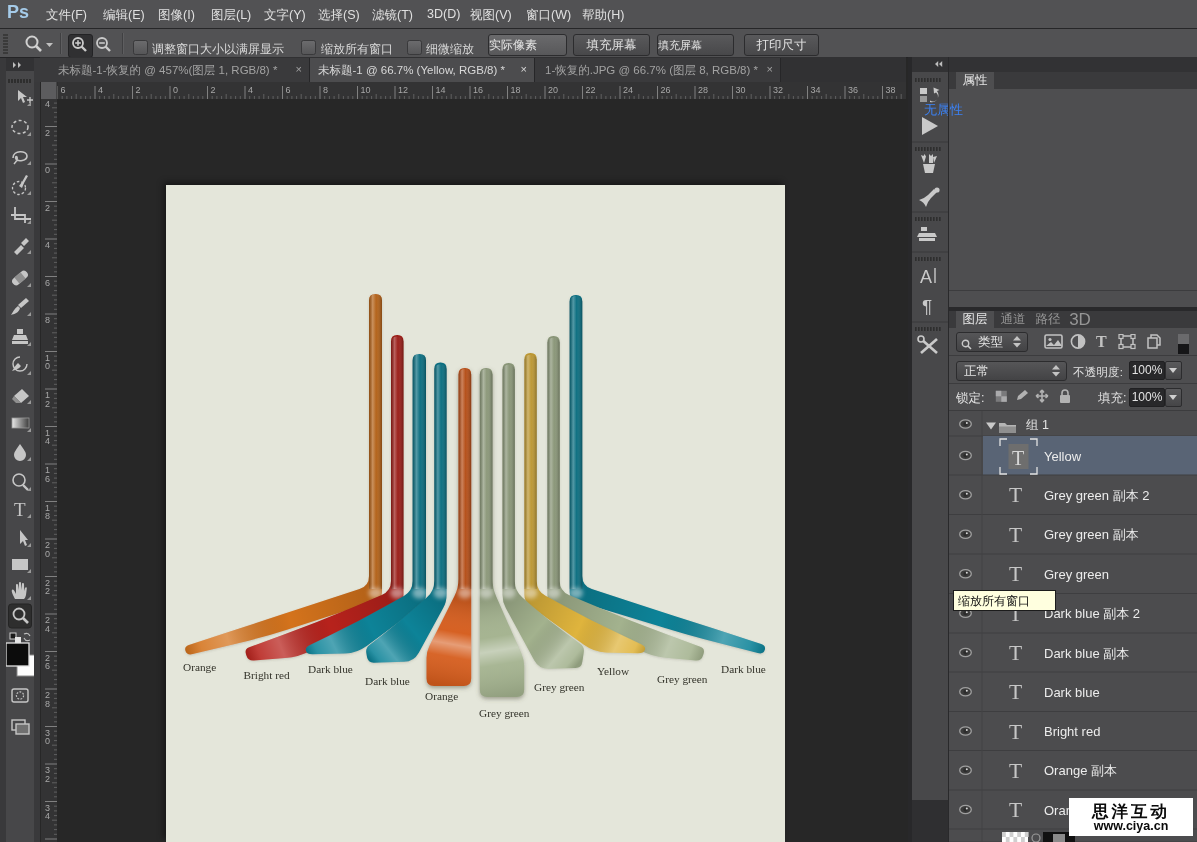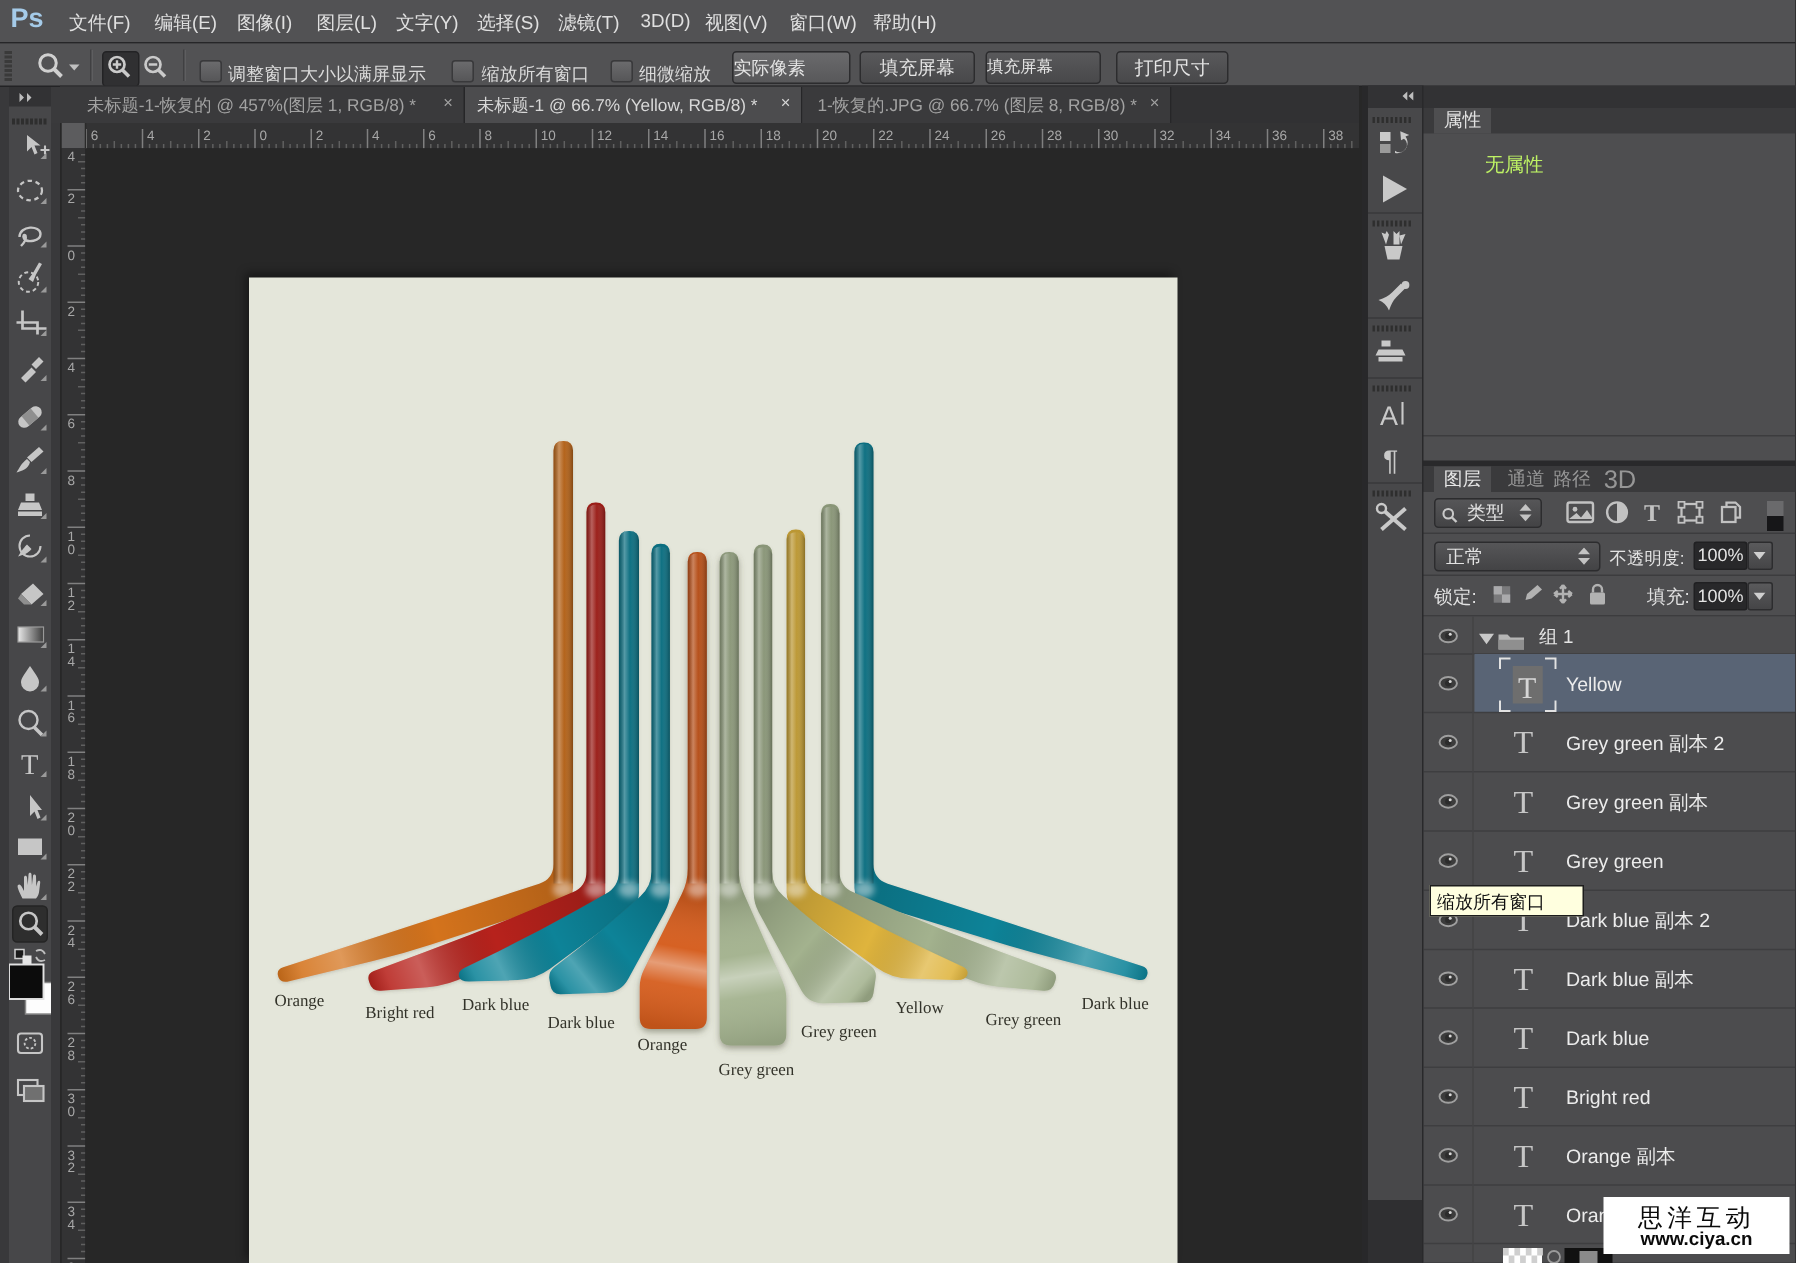--- a/index.html
+++ b/index.html
@@ -767,26 +767,26 @@
 <g stroke="#c9c9c9" stroke-width="2.6">
         <line x1="13" y1="282" x2="29" y2="296"></line>
         <line x1="29" y1="282" x2="13" y2="296"></line>
       </g>
       <circle cx="13" cy="282" r="3" fill="#48484a" stroke="#c9c9c9" stroke-width="1.6"></circle>
 </svg>
 <div class="abs" style="left:948px;top:57px;width:249px;height:785px;background:#4e4e50"></div>
 <div class="abs" style="left:948px;top:57px;width:249px;height:15px;background:#323234"></div>
 <div class="abs" style="left:948px;top:72px;width:249px;height:17px;background:#3a3a3c"></div>
 <div class="abs" style="left:956px;top:72px;width:38px;height:17px;background:#4e4e50;color:#e2e2e2;font-size:12.5px;text-align:center;line-height:17px">属性</div>
-<div class="abs" style="left:990px;top:101px;font-size:13px;color:#bef264">无属性</div>
+<div class="abs" style="left:924px;top:101px;font-size:13px;color:#3b82f6">无属性</div>
 <div class="abs" style="left:948px;top:290px;width:249px;height:1px;background:#3c3c3e"></div>
 <div class="abs" style="left:948px;top:307px;width:249px;height:4px;background:#29292b"></div>
 <div class="abs" style="left:948px;top:311px;width:249px;height:17px;background:#3a3a3c"></div>
 <div class="abs" style="left:956px;top:311px;width:38px;height:17px;background:#4e4e50;color:#e6e6e6;font-size:12.5px;text-align:center;line-height:17px">图层</div>
-<div class="abs" style="left:996px;top:311px;width:34px;height:17px;color:#969696;font-size:12.5px;text-align:right;line-height:17px">通道</div>
+<div class="abs" style="left:996px;top:311px;width:34px;height:17px;color:#969696;font-size:12.5px;text-align:center;line-height:17px">通道</div>
 <div class="abs" style="left:1031px;top:311px;width:34px;height:32px;color:#969696;font-size:12.5px;text-align:center;line-height:17px">路径</div>
 <div class="abs" style="left:1066px;top:311px;width:28px;height:17px;color:#969696;font-size:17px;text-align:center;line-height:17px">3D</div>
 <div style="position:absolute;left:956px;top:332px;width:72px;height:20px;background:linear-gradient(#565658,#434345);border:1px solid #2c2c2e;border-radius:3px;box-sizing:border-box"></div>
     <div style="position:absolute;left:978px;top:334px;font-size:12.5px;color:#e2e2e2">类型</div>
     <div style="position:absolute;left:961px;top:336px;width:11px;height:11px"><svg width="11" height="11">
         <circle cx="4.5" cy="4.5" r="3.2" fill="none" stroke="#c9c9c9" stroke-width="1.4"></circle>
         <line x1="7" y1="7" x2="10" y2="10" stroke="#c9c9c9" stroke-width="1.6"></line>
       </svg></div>
     <svg style="position:absolute;left:1012px;top:336px" width="10" height="12">
       <path d="M 5 0 L 9 4.5 L 1 4.5 Z" fill="#c3c3c3"></path>
@@ -951,15 +951,15 @@
 <circle cx="1036" cy="838" r="4" fill="none" stroke="#9a9a9a" stroke-width="1.2"></circle>
 <rect x="1043" y="832" width="32" height="10" fill="#111"></rect>
       <rect x="1053" y="834" width="12" height="8" fill="#8a8a8a"></rect>
 <line x1="982" y1="411" x2="982" y2="842" stroke="#434345" stroke-width="1"></line>
 </svg>
 <div class="abs" style="left:948px;top:57px;width:1px;height:785px;background:#29292b"></div>
 <div class="abs" style="left:953px;top:590px;width:101px;height:19px;background:#ffffdf;border:1px solid #1c1c1c;z-index:50">
       <div style="position:absolute;left:4px;top:2px;font-size:12px;color:#101010;white-space:nowrap">缩放所有窗口</div>
     </div>
 <div class="abs" style="left:1069px;top:798px;width:124px;height:38px;background:#ffffff;z-index:60">
-      <div style="position:absolute;left:0;top:3px;width:124px;text-align:center;font-size:16.5px;font-weight:normal;color:#0a0a0a;letter-spacing:3px">思洋互动</div>
+      <div style="position:absolute;left:0;top:3px;width:124px;text-align:center;font-size:16.5px;font-weight:bold;color:#0a0a0a;letter-spacing:3px">思洋互动</div>
       <div style="position:absolute;left:0;top:21px;width:124px;text-align:center;font-size:12.5px;font-weight:bold;color:#0a0a0a">www.ciya.cn</div>
     </div>
 </div>
 </body></html>

